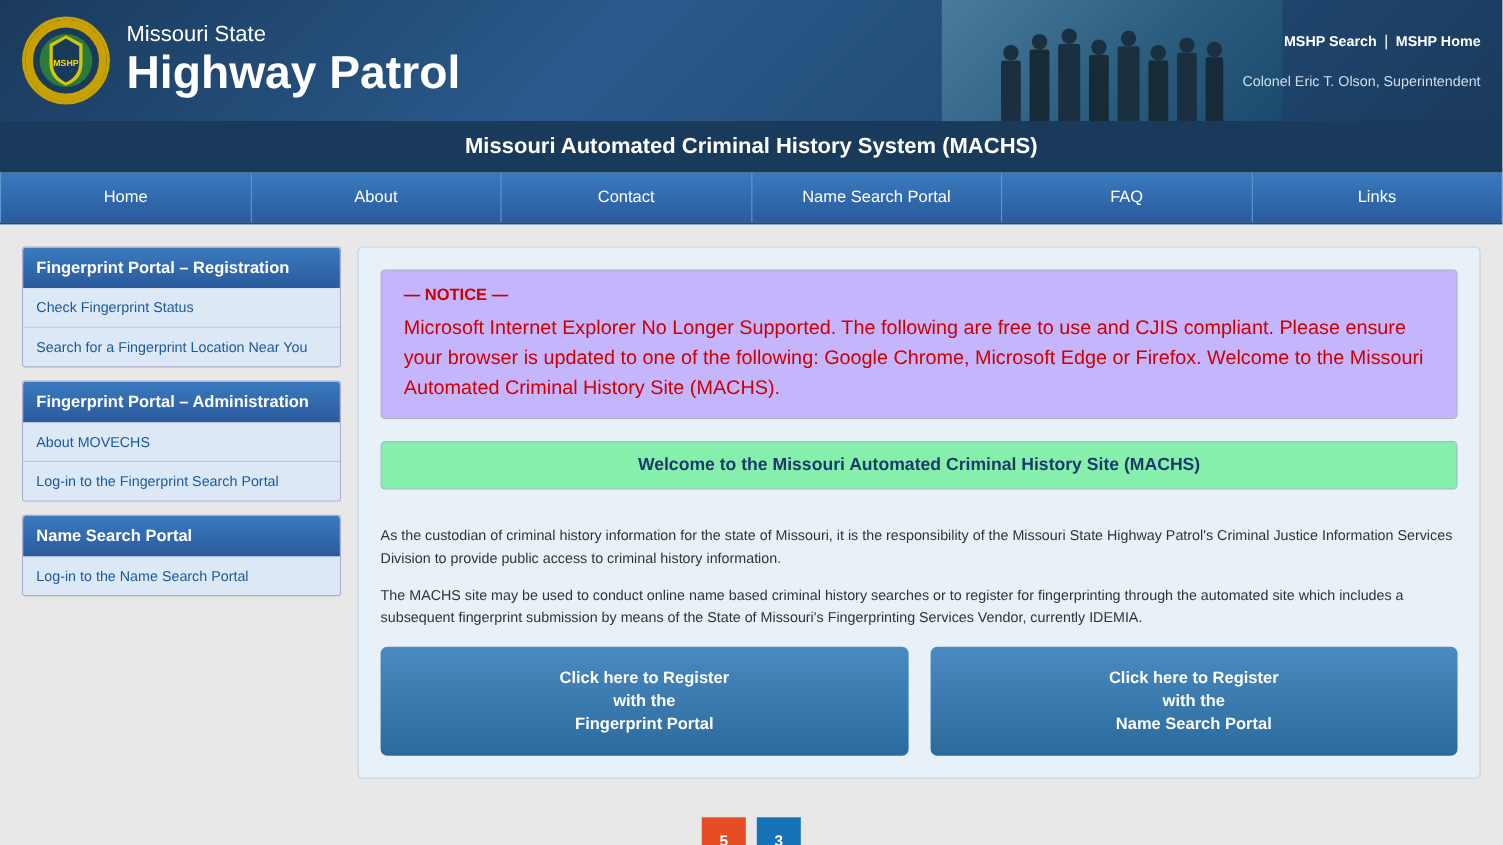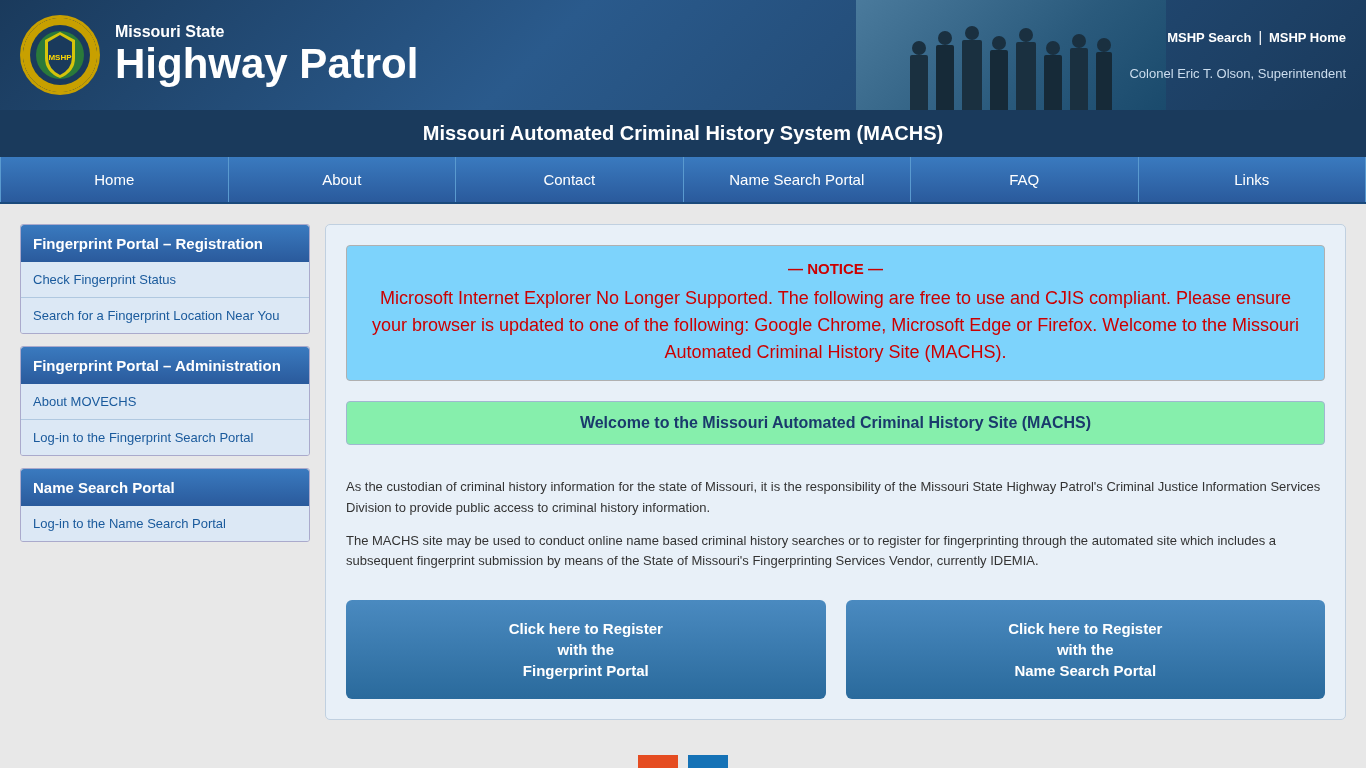--- a/index.html
+++ b/index.html
@@ -41,21 +41,21 @@
       background: radial-gradient(circle, #1a5c2a 0%, #0a3a1a 60%, #c8a000 61%, #c8a000 70%, #1a3a5c 71%);
       display: flex;
       align-items: center;
       justify-content: center;
       font-size: 9px;
       color: #ffd700;
       text-align: center;
       font-weight: bold;
     }
     .header-title-block { color: white; }
-    .header-title-block .subtitle { font-size: 16px; font-weight: bold; }
+    .header-title-block .subtitle { font-size: 20px; font-weight: normal; }
     .header-title-block .title { font-size: 42px; font-weight: bold; line-height: 1.1; }
     .header-image {
       position: absolute;
       right: 200px;
       top: 0;
       width: 310px;
       height: 110px;
       background: linear-gradient(to right, transparent, #2a5a8c 5%, #2a5a8c 95%, transparent);
       overflow: hidden;
     }
@@ -170,26 +170,25 @@
     .content-area {
       flex: 1;
       background: #e8f0f8;
       border: 1px solid #c0d0e0;
       border-radius: 5px;
       padding: 20px;
     }
 
     
     .notice-box {
-      background: #7dd3fc;
+      background: #c4b5fd;
       border: 1px solid #b0b0b0;
       border-radius: 4px;
       padding: 14px 20px;
       margin-bottom: 20px;
-      text-align: center;
     }
     .notice-title {
       color: #c00;
       font-weight: bold;
       font-size: 15px;
       margin-bottom: 8px;
     }
     .notice-text {
       color: #c00;
       font-size: 18px;
@@ -215,21 +214,21 @@
       color: #333;
       font-size: 13px;
       line-height: 1.6;
       margin-bottom: 12px;
     }
 
     
     .register-buttons {
       display: flex;
       gap: 20px;
-      margin-top: 28px;
+      margin-top: 16px;
     }
     .register-btn {
       flex: 1;
       background: linear-gradient(to bottom, #4a8ac0, #2a6a9c);
       color: white;
       font-size: 15px;
       font-weight: bold;
       padding: 18px 15px;
       border-radius: 6px;
       text-align: center;

